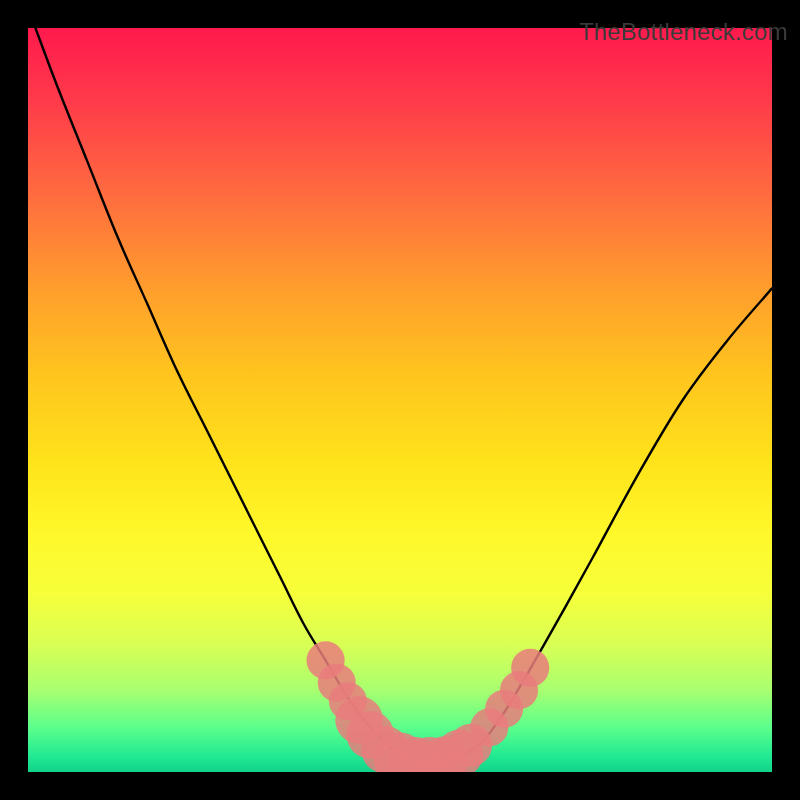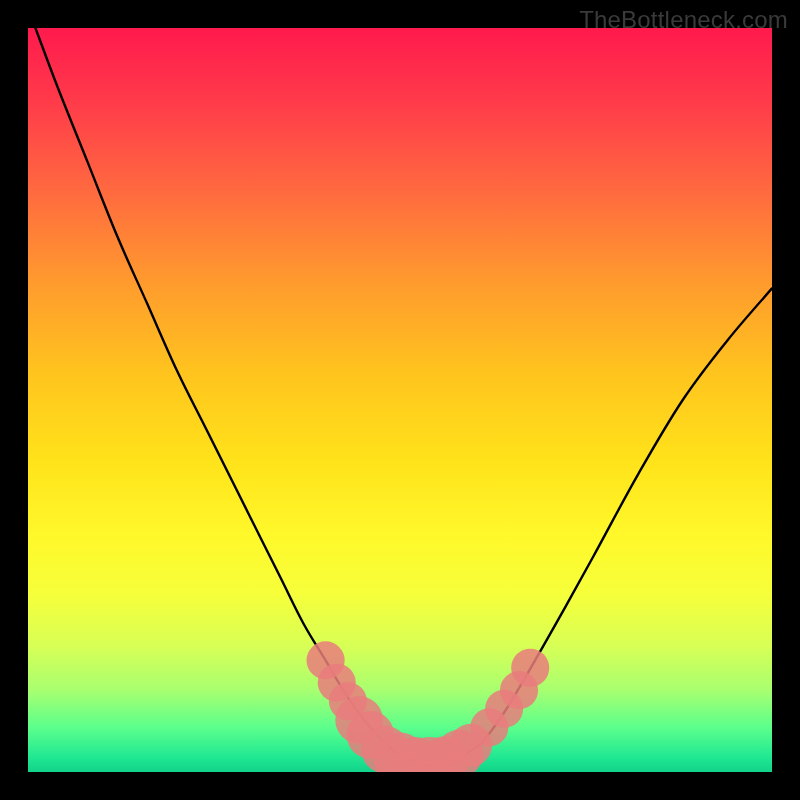--- a/index.html
+++ b/index.html
@@ -34,21 +34,21 @@
       #f6ff3a 76%,
       #d8ff55 83%,
       #a8ff70 89%,
       #5cff8c 94%,
       #20e892 98%,
       #12d28a 100%);
     overflow: hidden;
   }
   .watermark {
     position: absolute;
-    top: 6px;
+    top: 18px;
     right: 12px;
     color: #3a3a3a;
     font-size: 24px;
     font-weight: 500;
     letter-spacing: 0.2px;
     pointer-events: none;
     user-select: none;
     text-align: right;
   }
   svg.curve {

